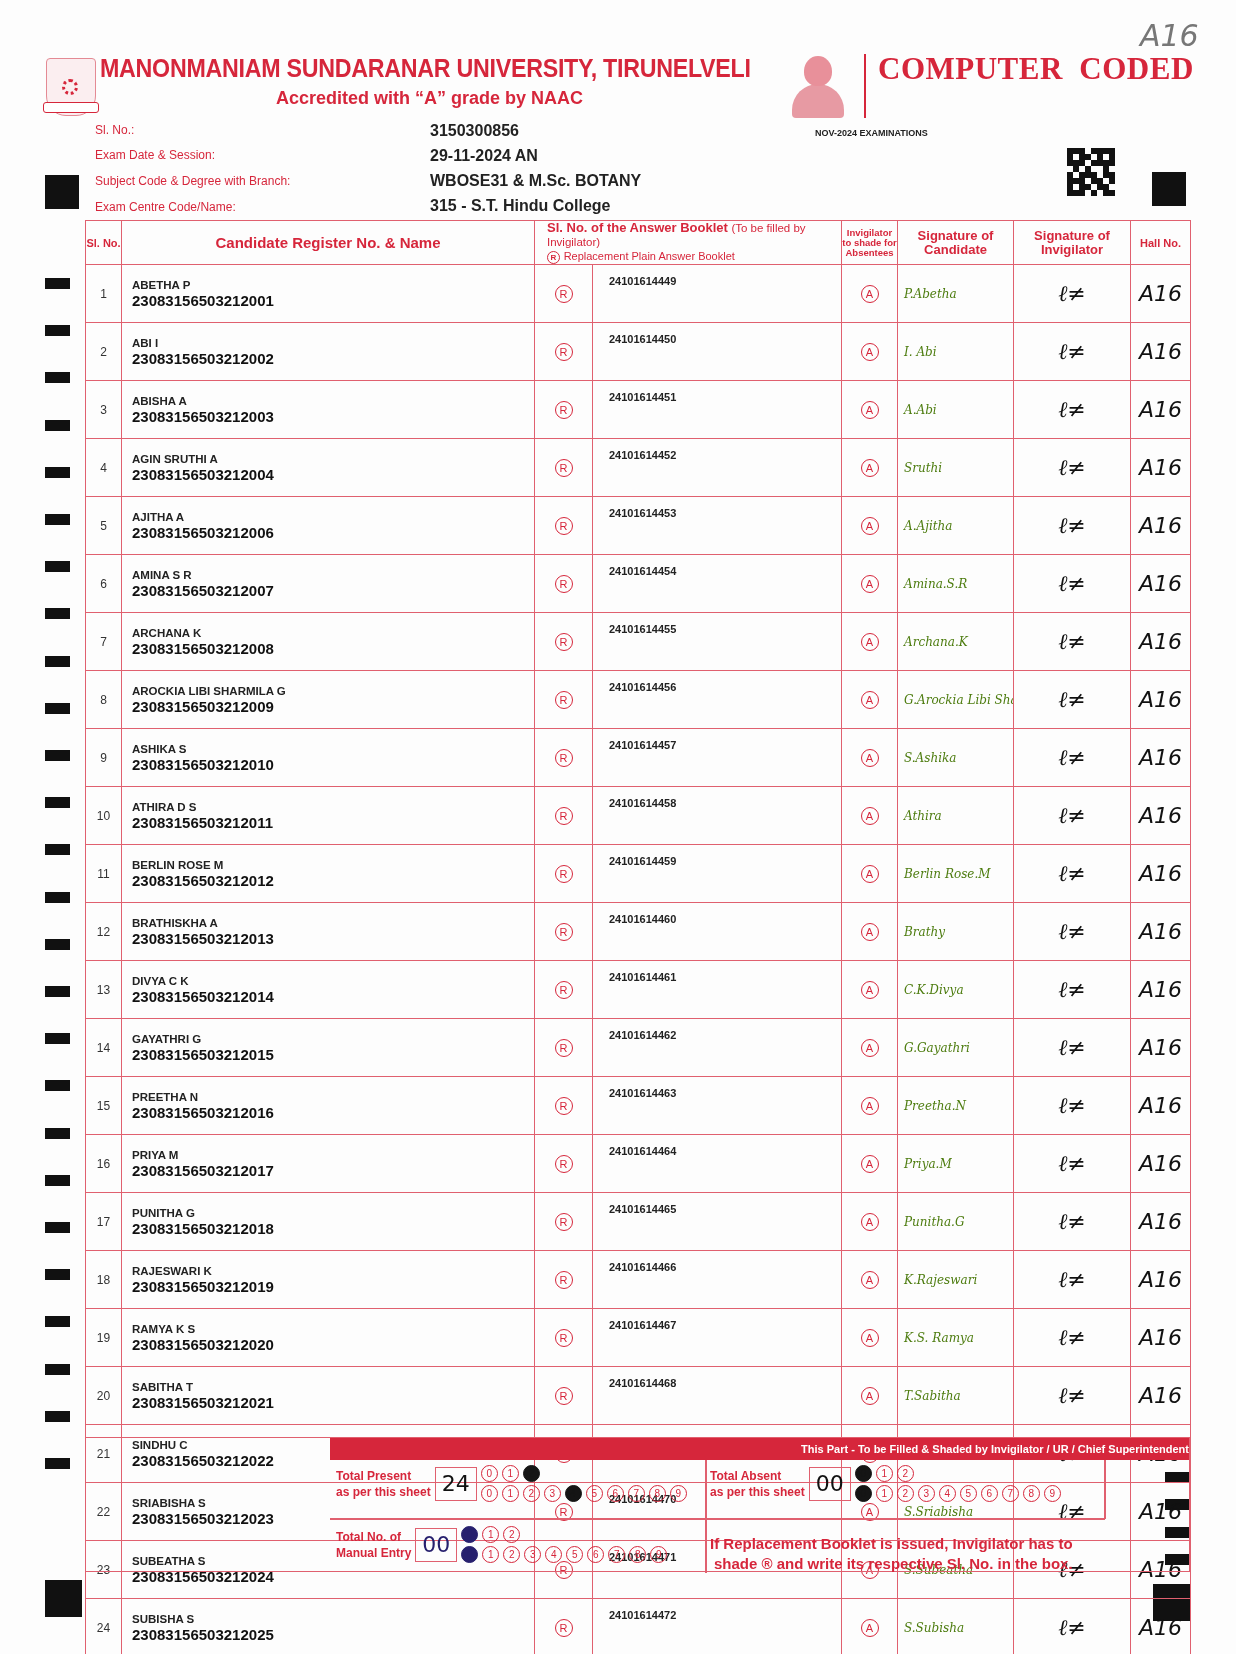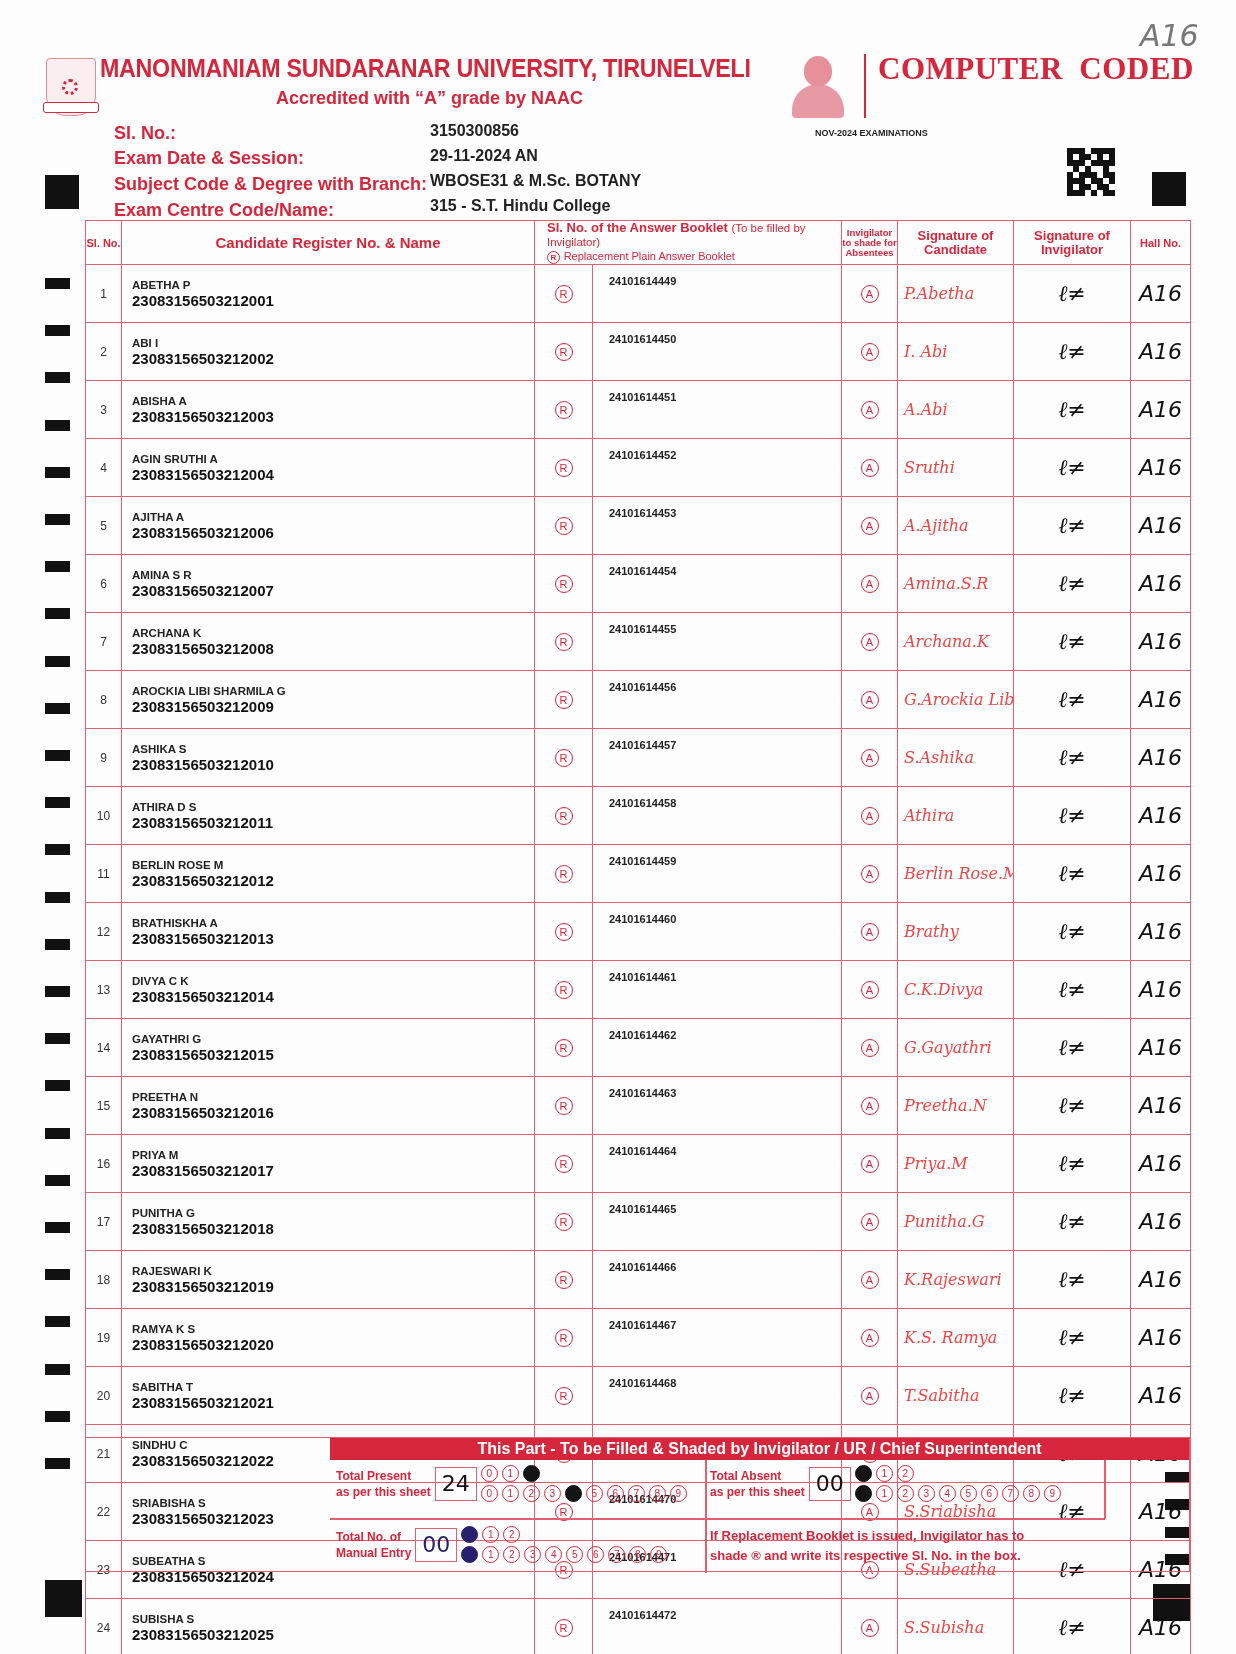--- a/index.html
+++ b/index.html
@@ -14,56 +14,56 @@
   .logo .scroll { position: absolute; left: -4px; bottom: 2px; width: 54px; height: 9px; border: 1px solid #d6263b; background:#fff; border-radius: 3px; }
   .uni-title { left: 100px; top: 54px; font-size: 25px; font-weight: bold; color: #d6263b; letter-spacing: -0.3px; white-space: nowrap; transform: scaleX(0.93); transform-origin: left; }
   .uni-sub { left: 276px; top: 88px; font-size: 18px; font-weight: bold; color: #d6263b; white-space: nowrap; }
   .portrait { left: 790px; top: 54px; width: 56px; height: 64px; }
   .portrait .head { position:absolute; left: 14px; top: 2px; width: 28px; height: 30px; border-radius: 50% 50% 45% 45%; background: #e8909a; }
   .portrait .body { position:absolute; left: 2px; top: 30px; width: 52px; height: 34px; border-radius: 26px 26px 4px 4px; background: #e79aa3; }
   .vline { left: 864px; top: 54px; width: 2px; height: 64px; background: #d6263b; }
   .cc-title { left: 878px; top: 52px; font-family: "Liberation Serif", serif; font-size: 31px; font-weight: bold; color: #d6263b; line-height: 34px; white-space: nowrap; letter-spacing: 0.5px; }
   .hall-top { left: 1140px; top: 18px; font-family: "DejaVu Sans", sans-serif; font-size: 30px; color: #777; font-style: italic; }
   .nov { left: 815px; top: 128px; font-size: 9px; font-weight: bold; color: #222; }
-  .meta-label { left: 95px; font-size: 18px; font-weight: bold; color: #d6263b; white-space: nowrap; margin-left: 19px; }
+  .meta-label { left: 95px; font-size: 12px; font-weight: normal; color: #d6263b; white-space: nowrap; }
   .meta-value { left: 430px; font-size: 16px; font-weight: bold; color: #222; white-space: nowrap; }
   .qr { left: 1067px; top: 148px; width: 48px; height: 48px; display: grid; grid-template-columns: repeat(8, 6px); grid-template-rows: repeat(8, 6px); }
   .qr span { background: #111; }
   .qr span.w { background: transparent; }
   .marker { background: #111; }
   
   table.sheet { position: absolute; left: 85px; top: 220px; width: 1105px; border-collapse: collapse; table-layout: fixed; }
   table.sheet td, table.sheet th { border: 1.5px solid #e0606f; padding: 0; vertical-align: middle; }
   table.sheet th { color: #d6263b; font-weight: bold; height: 38px; line-height: 14px; font-size: 13px; }
   .th-small { font-size: 9.5px !important; line-height: 10px !important; }
   .row td { height: 47px; }
   .sl { text-align: center; font-size: 12px; color: #333; }
   .cand { padding-left: 10px !important; }
   .cand .nm { font-size: 11.5px; font-weight: bold; color: #222; line-height: 14px; }
   .cand .rg { font-size: 15px; font-weight: bold; color: #111; line-height: 17px; }
   .bubble { display: inline-block; width: 16px; height: 16px; border: 1.3px solid #d6263b; border-radius: 50%; color: #d6263b; font-size: 11px; line-height: 16px; text-align: center; box-sizing: content-box; }
   .bubble.filled { background: #151515; border-color: #151515; color: #151515; }
   .bubble.filled-blue { background: #27206e; border-color: #27206e; color: #27206e; }
   .ctr { text-align: center; }
   .bk { font-size: 11px; font-weight: bold; color: #222; vertical-align: top !important; padding: 10px 0 0 16px !important; margin-left: 15px; }
-  .sig { font-family: "DejaVu Serif", serif; font-style: italic; color: #ef4444; font-size: 16px; padding-left: 6px !important; white-space: nowrap; overflow: hidden; }
+  .sig { font-family: "DejaVu Serif", serif; font-style: italic; color: #4d7c0f; font-size: 12px; padding-left: 6px !important; white-space: nowrap; overflow: hidden; }
   .isig { font-family: "DejaVu Serif", serif; font-style: italic; color: #111; font-size: 22px; text-align: center; }
   .hall { font-family: "DejaVu Sans", sans-serif; font-size: 22px; color: #111; text-align: center; font-style: italic; }
   
   .bottom { position: absolute; left: 85px; top: 1437px; width: 1105px; height: 135px; border: 1.5px solid #e0606f; box-sizing: border-box; }
   .bottom .cs-sig { position: absolute; left: 0; top: 0; width: 244px; height: 80px; border-right: 1.5px solid #e0606f; border-bottom: 1.5px solid #e0606f; box-sizing: border-box; display:flex; align-items:center; justify-content:center; font-family: "DejaVu Serif", serif; font-style: italic; font-size: 30px; color: #1a9a77; }
   .bottom .cs-label { position: absolute; left: 0; top: 80px; width: 244px; height: 55px; border-right: 1.5px solid #e0606f; box-sizing: border-box; text-align: center; color: #d6263b; font-weight: bold; font-size: 14px; line-height: 17px; padding-top: 10px; }
-  .banner { position: absolute; left: 244px; top: 0; width: 859px; height: 22px; background: #d6263b; color: #fff; font-weight: bold; font-size: 16px; text-align: center; line-height: 22px; }
+  .banner { position: absolute; left: 244px; top: 0; width: 859px; height: 22px; background: #d6263b; color: #fff; font-weight: bold; font-size: 11px; text-align: right; line-height: 22px; }
   .box-row { position: absolute; display: flex; align-items: center; }
   .lbl { color: #d6263b; font-weight: bold; font-size: 12px; line-height: 16px; }
   .numbox { width: 40px; height: 32px; border: 1.5px solid #e0606f; font-family: "DejaVu Sans", sans-serif; font-size: 22px; color: #111; text-align: center; line-height: 32px; margin: 0 4px; }
   .bubbles-col { display: flex; flex-direction: column; gap: 3px; }
   .bubbles-col .line { display: flex; gap: 4px; }
   .bottom .bubble { width: 15px; height: 15px; line-height: 15px; font-size: 10px; }
-  .note { position: absolute; left: 624px; top: 88px; color: #d6263b; font-weight: bold; font-size: 13px; line-height: 20px; }
+  .note { position: absolute; left: 624px; top: 96px; color: #d6263b; font-weight: bold; font-size: 15px; line-height: 20px; text-align: right; }
   .divv { position: absolute; background: #e0606f; }
 </style>
 </head>
 <body>
 
 <div class="abs logo">
     <div class="gear"></div>
     <div class="scroll"></div>
   </div>
 <div class="abs uni-title">MANONMANIAM SUNDARANAR UNIVERSITY, TIRUNELVELI</div>

